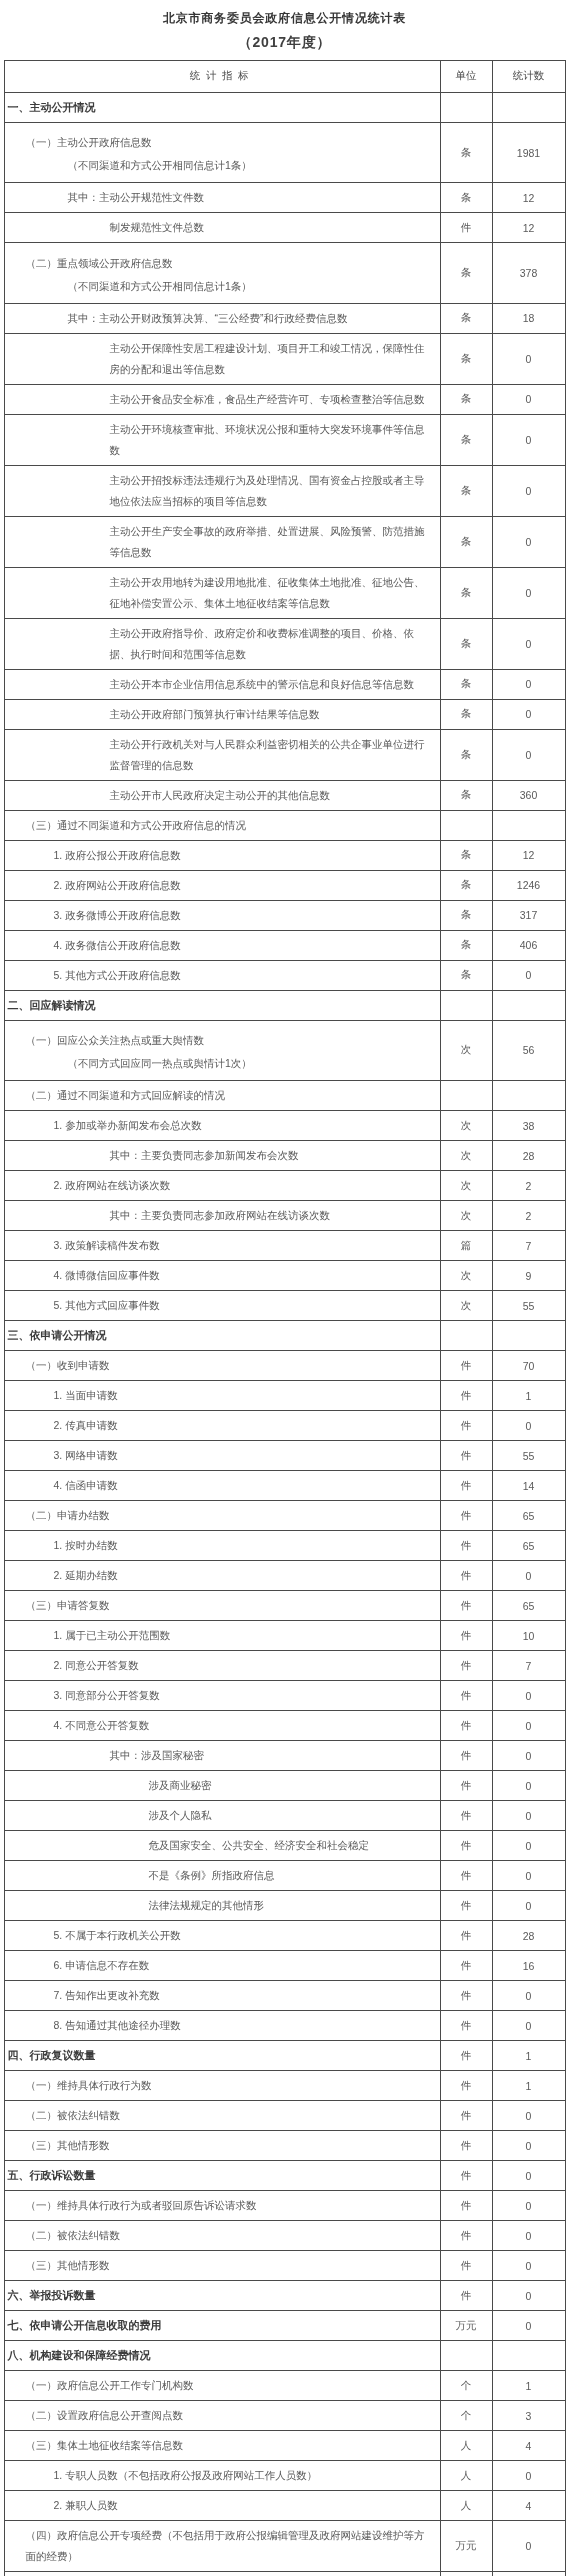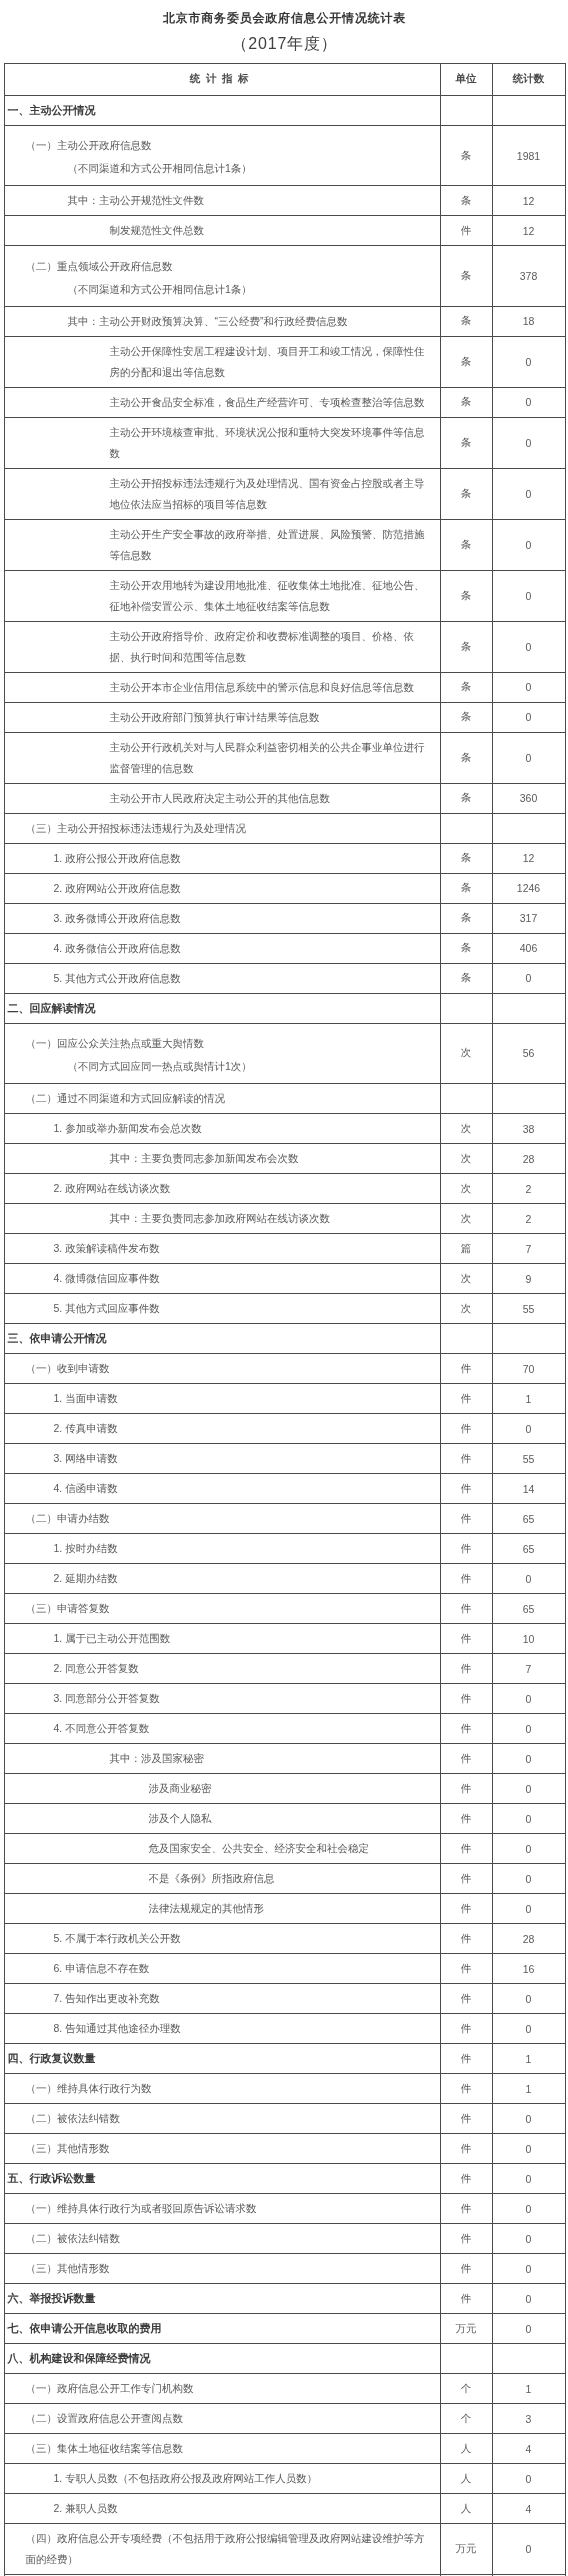--- a/index.html
+++ b/index.html
@@ -11,43 +11,43 @@
   .page-title {
     text-align:center;
     font-size:12px;
     font-weight:bold;
     color:#363636;
     padding-top:9.7px;
     letter-spacing:0.8px;
   }
   .page-subtitle {
     text-align:center;
-    font-size:16px;
-    font-weight:normal;
+    font-size:14px;
+    font-weight:bold;
     color:#404040;
     margin:7.3px 0 8px 0;
     letter-spacing:0.8px;
   }
   table.stat {
     border-collapse:collapse;
     table-layout:fixed;
     width:560px;
     margin:0 auto;
   }
   col.c-ind  { width:436px; }
   col.c-unit { width:52px; }
   col.c-val  { width:73px; }
   th, td {
     border:0.8px solid #4a4a4a;
     font-size:10.5px;
     vertical-align:middle;
   }
   th {
     height:29px;
-    font-weight:bold;
+    font-weight:normal;
     color:#4a4a4a;
     text-align:center;
   }
   th.h-ind { letter-spacing:5.6px; }
   td.ind {
     padding-top:4px;
     padding-bottom:4px;
     padding-right:4.8px;
     line-height:21px;
     text-align:left;
@@ -208,21 +208,21 @@
       </tr>
       <tr>
         <td class="ind lvl4">
           <div class="lbl">主动公开市人民政府决定主动公开的其他信息数</div>
         </td>
         <td class="unit">条</td>
         <td class="val">360</td>
       </tr>
       <tr>
         <td class="ind lvl1">
-          <div class="lbl">（三）主动公开招投标违法违规行为及处理情况</div>
+          <div class="lbl">（三）通过不同渠道和方式公开政府信息的情况</div>
         </td>
         <td class="unit"></td>
         <td class="val"></td>
       </tr>
       <tr>
         <td class="ind lvl3">
           <div class="lbl">1. 政府公报公开政府信息数</div>
         </td>
         <td class="unit">条</td>
         <td class="val">12</td>

